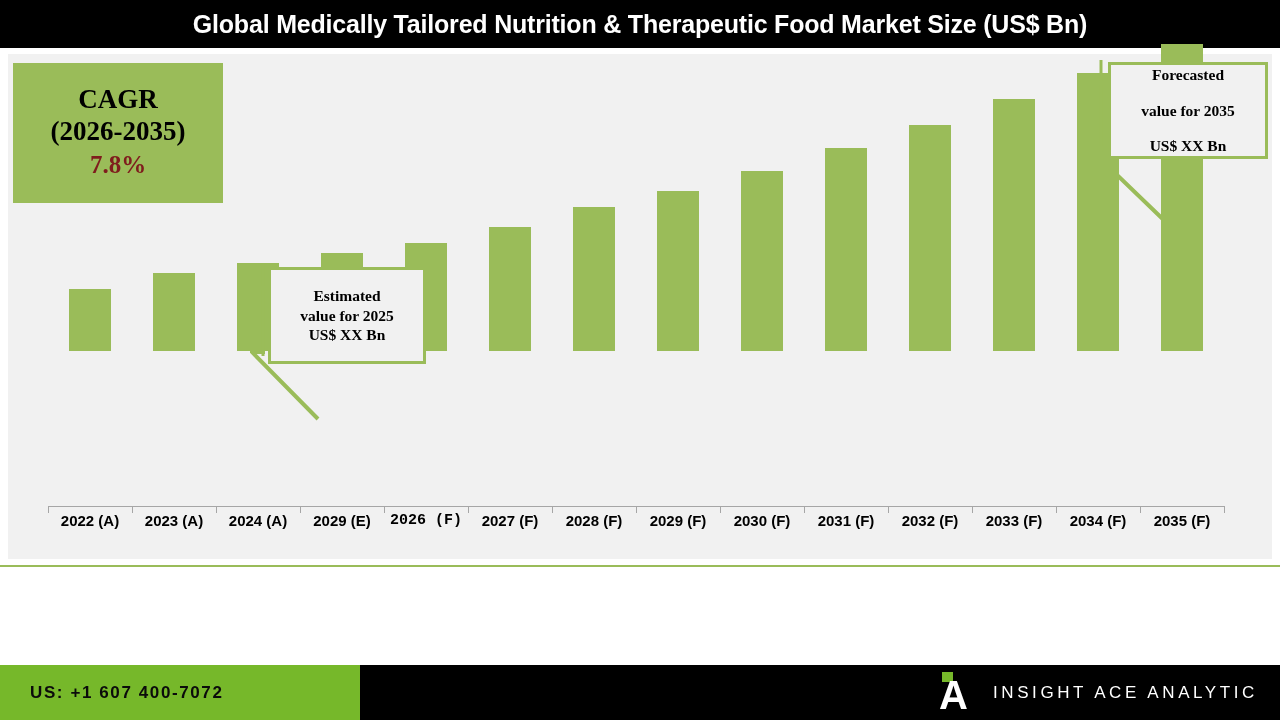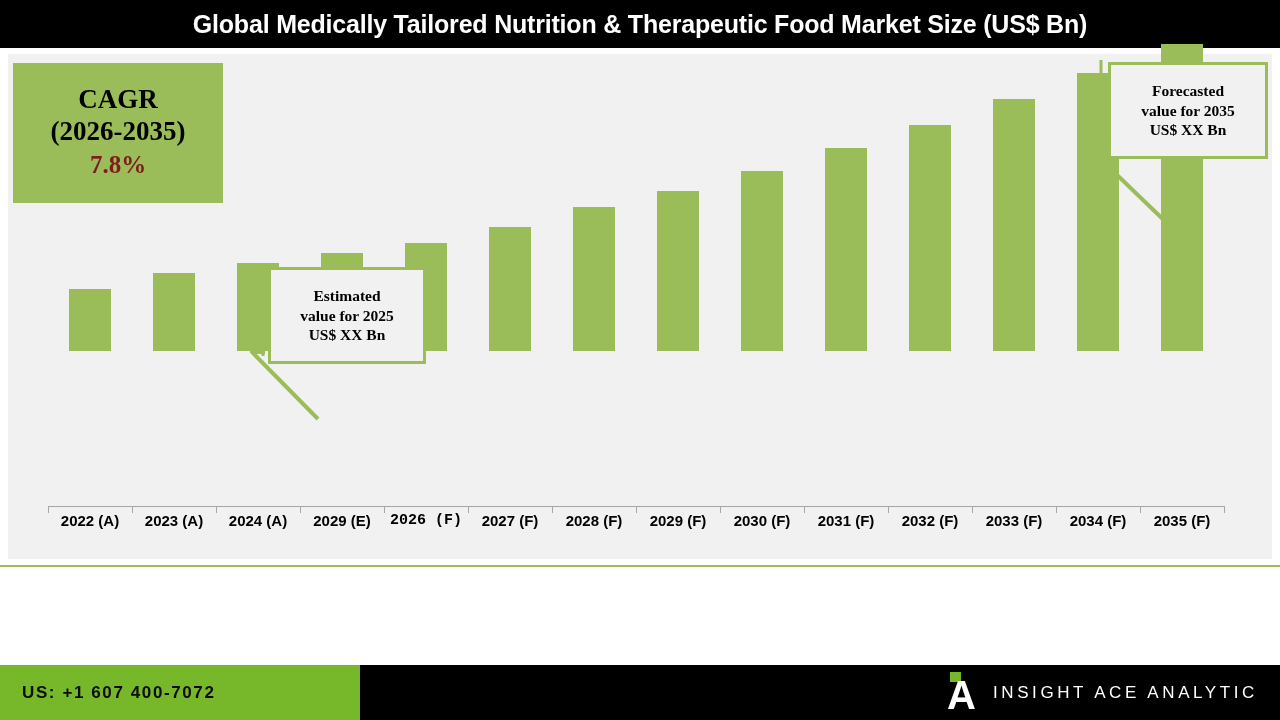--- a/index.html
+++ b/index.html
@@ -66,55 +66,56 @@
 
   
   .callout-box {
     position:absolute; background:#f1f1f1; border:3px solid #9abc59;
     font-family:"Liberation Serif", serif; font-weight:bold;
     color:#000; text-align:center; line-height:1.28;
     display:flex; flex-direction:column; align-items:center; justify-content:center;
     font-size:15.5px;
   }
   #callout-2025 { left:268px; top:267px; width:158px; height:97px; }
-  #callout-2035 { left:1108px; top:62px; width:160px; height:97px; }
+  #callout-2035 { left:1108px; top:62px; width:160px; height:97px;gap:16px; }
   .callout-svg { position:absolute; left:0; top:0; overflow:visible; }
 
   
   #contrib-strip {
     position:absolute; left:0; top:565px; width:1280px; height:100px;
     background:#ffffff; border-top:2px solid #9abc59;
   }
 
   
   #footer { position:absolute; left:0; top:665px; width:1280px; height:55px; background:#000; }
   #footer-phone-band {
     position:absolute; left:0; top:0; width:360px; height:55px;
     background:#76b82a; display:flex; align-items:center;
   }
   #footer-phone {
-    margin-left:22px; color:#0b0b0b; font-size:17px; font-weight:bold;
+    margin-left:30px; color:#0b0b0b; font-size:17px; font-weight:bold;
     letter-spacing:1.6px; font-family:"Liberation Sans", sans-serif;
   }
   #footer-brand {
     position:absolute; right:22px; top:0; height:55px;
     display:flex; align-items:center; gap:16px;
   }
   #brand-mark { position:relative; width:30px; height:42px; }
   #brand-mark .a-glyph {
     position:absolute; left:0; bottom:0; width:30px; height:34px;
     color:#fff; font-size:40px; font-weight:bold; line-height:30px;
     font-family:"Liberation Sans", sans-serif;
   }
   #brand-mark .dot {
     position:absolute; left:3px; top:0; width:11px; height:10px; background:#76b82a;
   }
   #brand-name {
     color:#ffffff; font-size:17px; letter-spacing:3.6px;
     font-family:"Liberation Sans", sans-serif;
+    margin-left:8px;
   }
 </style>
 </head>
 <body>
 
 <div id="title-bar">
   <div id="title-text">Global Medically Tailored Nutrition &amp; Therapeutic Food Market Size (US$ Bn)</div>
 </div>
 
 <div id="chart-card">

